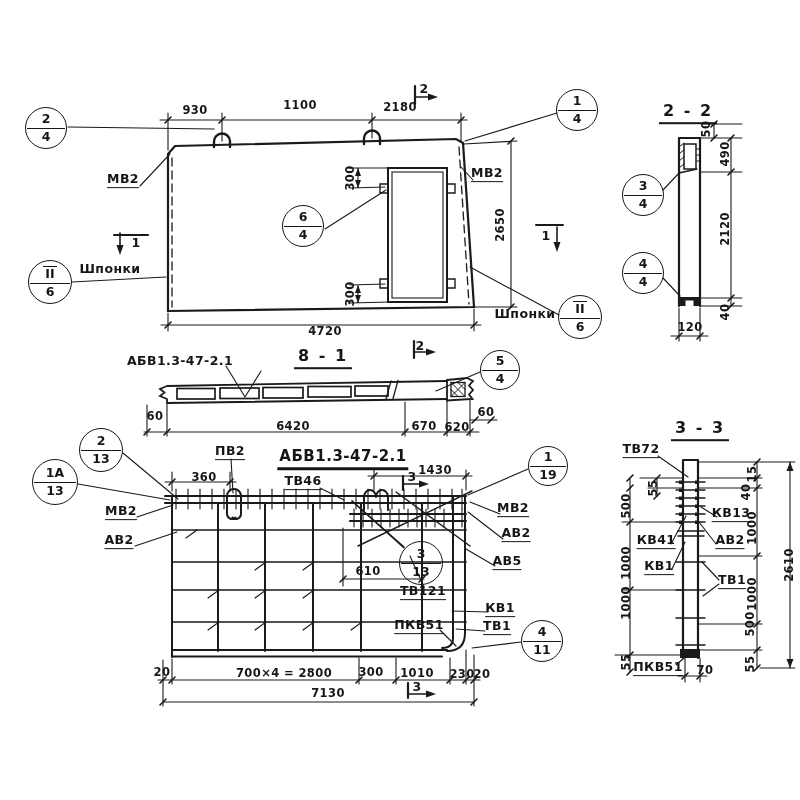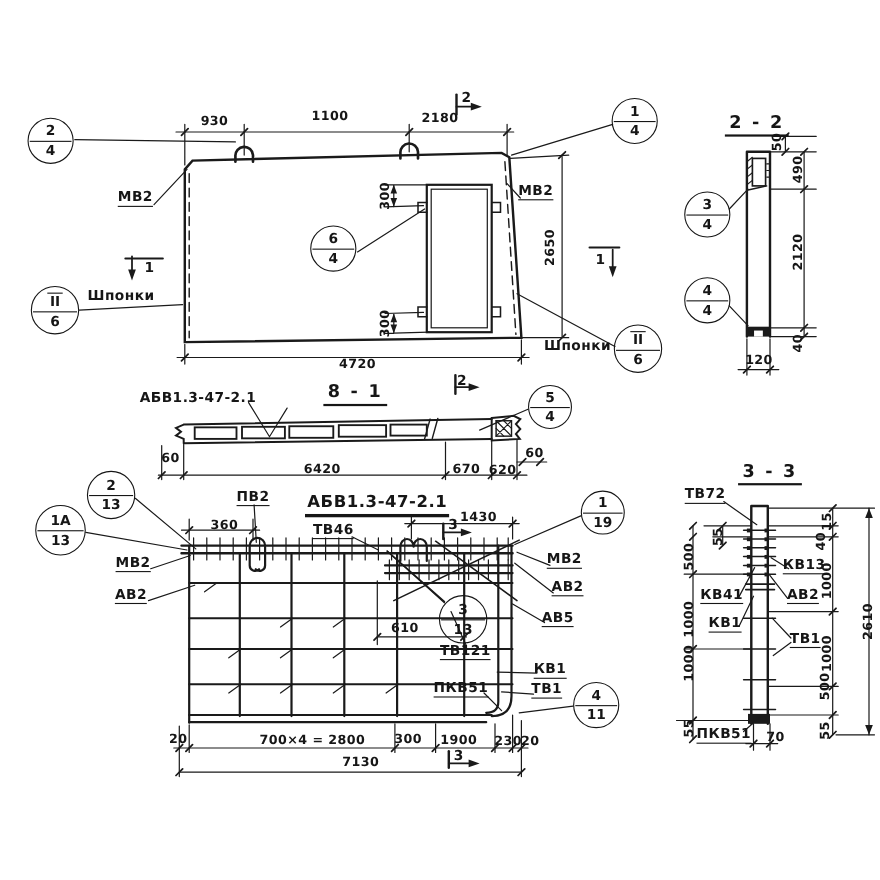--- a/index.html
+++ b/index.html
@@ -190,21 +190,21 @@
 <span class="t lb ul" style="left:516px;top:534px">АВ2</span>
 <span class="t lb ul" style="left:507px;top:562px">АВ5</span>
 <span class="t" style="left:368px;top:571px">610</span>
 <span class="t lb ul" style="left:423px;top:592px">ТВ121</span>
 <span class="t lb ul" style="left:500px;top:609px">КВ1</span>
 <span class="t lb ul" style="left:419px;top:626px">ПКВ51</span>
 <span class="t lb ul" style="left:497px;top:627px">ТВ1</span>
 <span class="t" style="left:162px;top:672px">20</span>
 <span class="t" style="left:284px;top:673px">700×4 = 2800</span>
 <span class="t" style="left:371px;top:672px">300</span>
-<span class="t" style="left:417px;top:673px">1900</span>
+<span class="t" style="left:417px;top:673px">1010</span>
 <span class="t" style="left:462px;top:674px">230</span>
 <span class="t" style="left:482px;top:674px">20</span>
 <span class="t" style="left:328px;top:693px">7130</span>
 <span class="t lb" style="left:417px;top:687px">3</span>
 
 <span class="t tt" style="left:688px;top:113px">2 - 2</span>
 <span class="t r" style="left:706px;top:129px">50</span>
 <span class="t r" style="left:725px;top:154px">490</span>
 <span class="t r" style="left:725px;top:229px">2120</span>
 <span class="t r" style="left:725px;top:312px">40</span>

